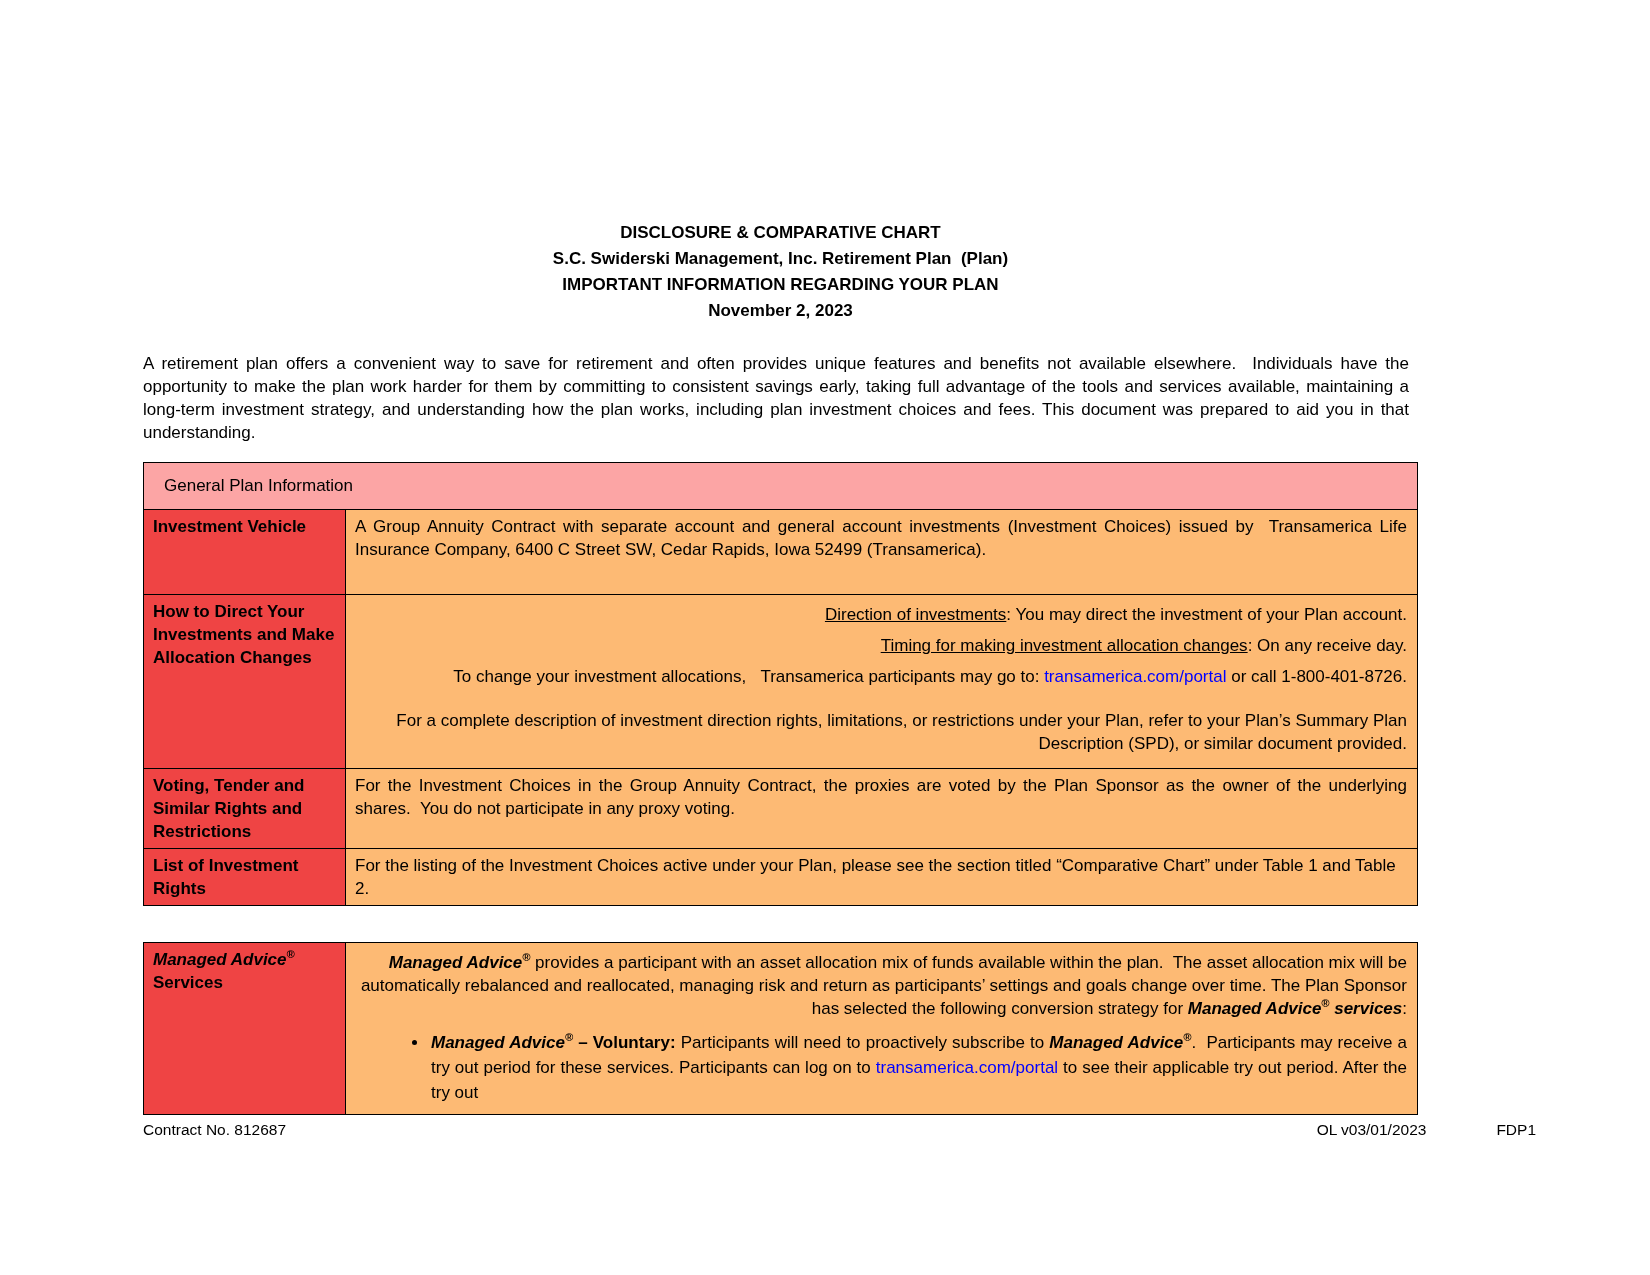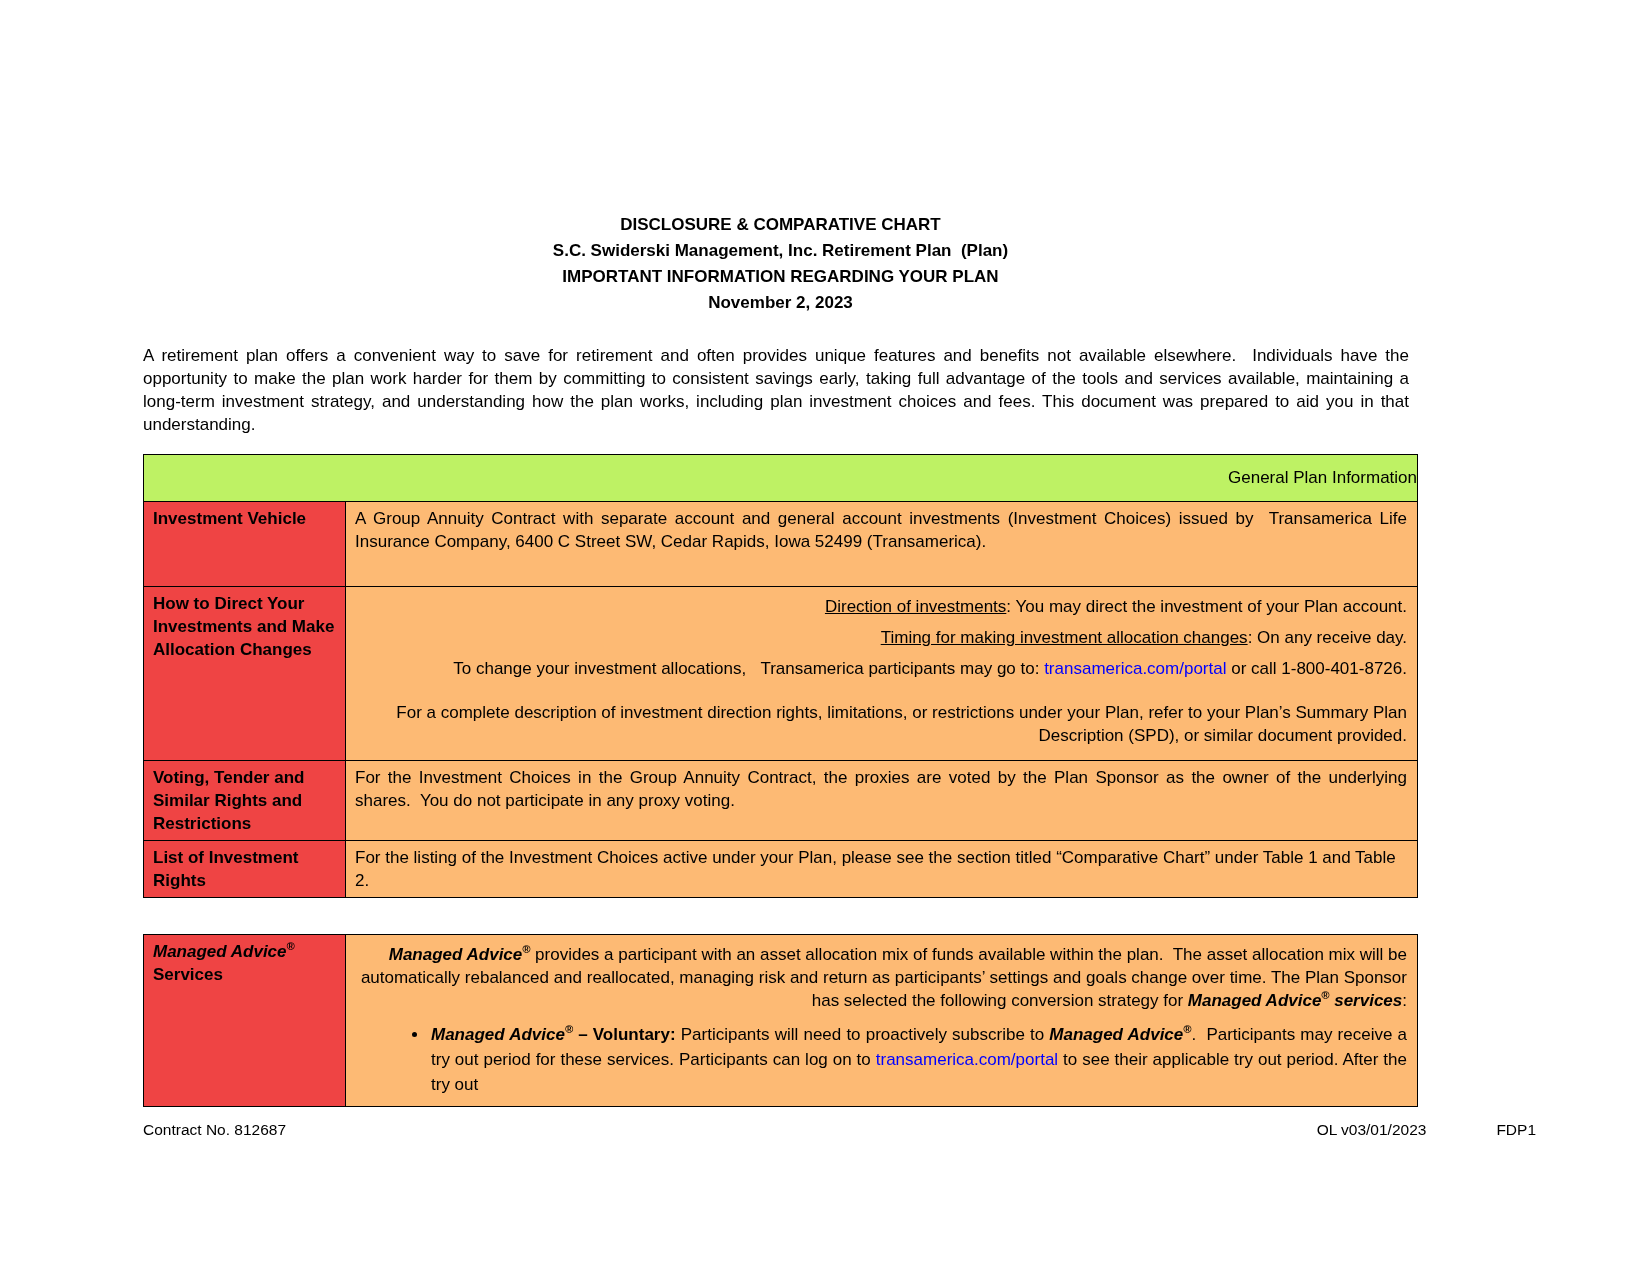--- a/index.html
+++ b/index.html
@@ -11,21 +11,21 @@
     width: 1650px;
     height: 1275px;
     position: relative;
     overflow: hidden;
     font-family: "Liberation Sans", sans-serif;
     color: #000000;
   }
   .page {
     position: absolute;
     left: 143px;
-    top: 0;
+    top: 8px;
     width: 1275px;
   }
   .title-block {
     margin-top: 212px;
     text-align: center;
     font-weight: 700;
     font-size: 17px;
     line-height: 26px;
   }
   .intro {
@@ -38,26 +38,26 @@
   table.doc-table {
     border-collapse: collapse;
     width: 1275px;
     table-layout: fixed;
     font-size: 17px;
   }
   table.general { margin-top: 18px; }
   table.managed { margin-top: 36px; }
   col.label-col { width: 202px; }
   .doc-table th.table-title {
-    background: #bef264;
+    background: #fca5a5;
     border: 1px solid #000;
     font-weight: 400;
     font-size: 17px;
-    text-align: right;
-    padding: 13px 0;
+    text-align: left;
+    padding: 13px 20px;
   }
   .doc-table td {
     border: 1px solid #000;
     vertical-align: top;
     line-height: 23px;
     padding: 5px 10px 5px 9px;
   }
   .doc-table td.label {
     background: #ef4444;
     font-weight: 700;

